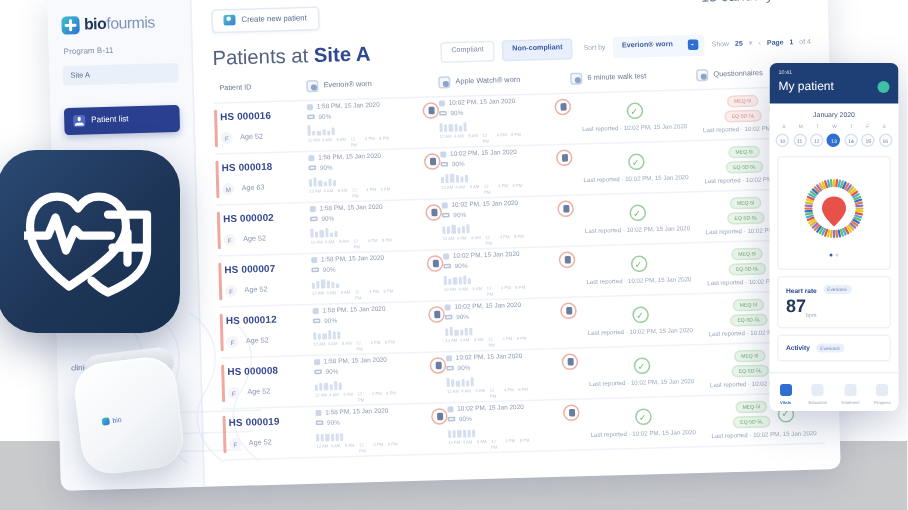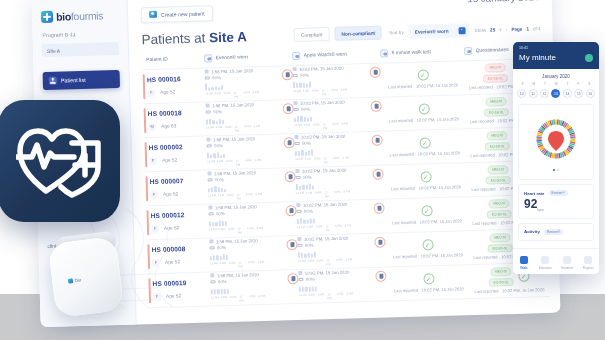--- a/index.html
+++ b/index.html
@@ -994,21 +994,21 @@
           </div>
         </div>
     </div>
   </div>
 </div>
 
 <div class="phone">
   <div class="ph-head">
     <div class="ph-time">10:41</div>
     <div class="ph-titlerow">
-      <div class="ph-title">My minute</div>
+      <div class="ph-title">My patient</div>
       <div class="ph-av"></div>
     </div>
   </div>
   <div class="ph-month">January 2020</div>
   <div class="ph-dows" id="ph-dows">
       <span>S</span>
       <span>M</span>
       <span>T</span>
       <span>W</span>
       <span>T</span>
@@ -1098,21 +1098,21 @@
         <i class="on"></i>
         <i></i>
       </div>
   </div>
 
   <div class="ph-card">
     <div class="m-row">
       <span class="m-lbl">Heart rate</span>
       <span class="m-tag">Everion®</span>
     </div>
-    <div class="m-val"><span>92</span><sub>bpm</sub></div>
+    <div class="m-val"><span>87</span><sub>bpm</sub></div>
   </div>
 
   <div class="ph-card">
     <div class="m-row">
       <span class="m-lbl">Activity</span>
       <span class="m-tag">Everion®</span>
     </div>
   </div>
 
   <div class="ph-nav" id="ph-nav">

